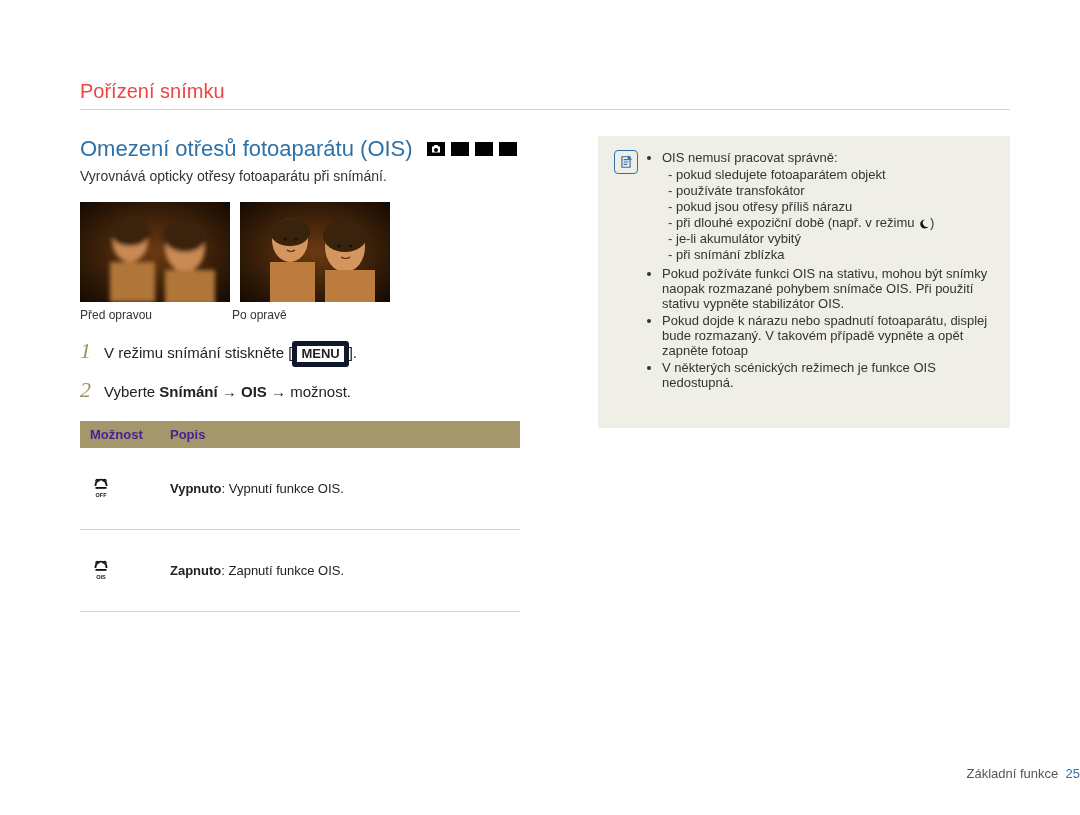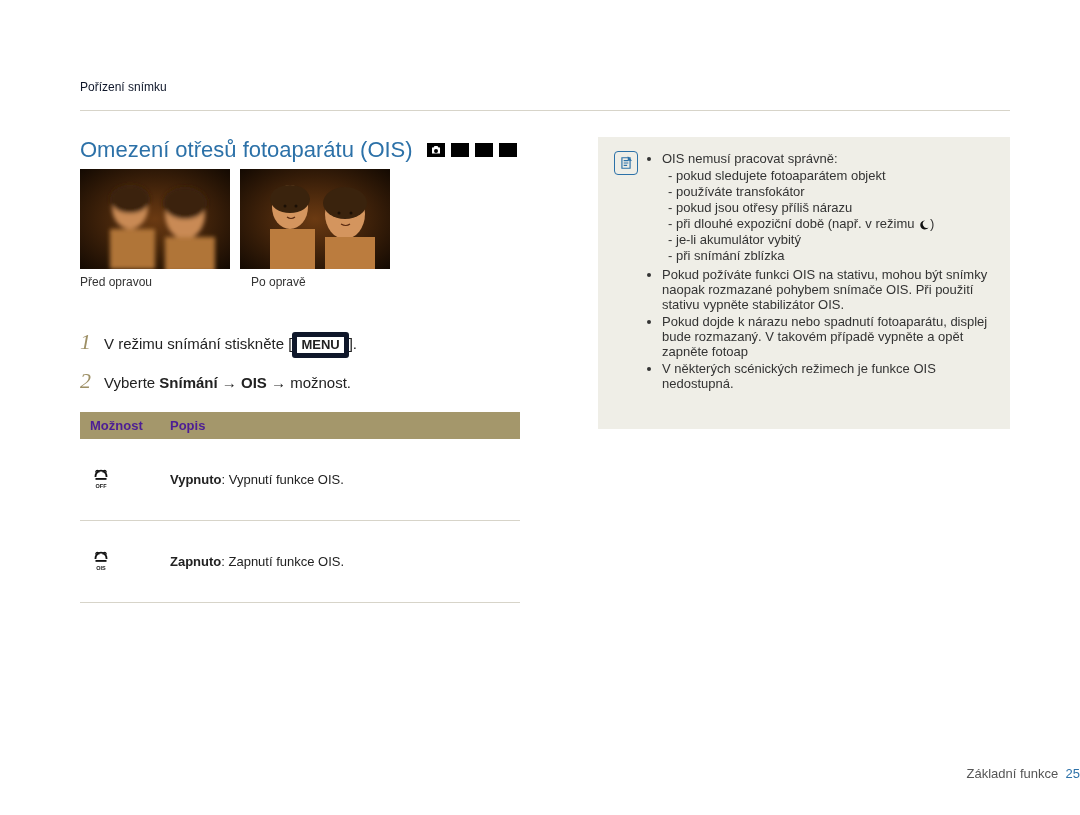--- a/index.html
+++ b/index.html
@@ -7,24 +7,24 @@
     background: #fff;
     font-family: Arial, Helvetica, sans-serif;
     color: #222;
     width: 1080px;
     height: 815px;
     position: relative;
     box-sizing: border-box;
     padding: 80px 70px 0 80px;
   }
   .breadcrumb {
-    font-size: 12px;
-    color: #0f172a;
+    font-size: 20px;
+    color: #ef4444;
     border-bottom: 1px solid #d7d4c9;
-    padding-bottom: 16px;
+    padding-bottom: 6px;
     margin-bottom: 26px;
   }
   .cols {
     display: flex;
     gap: 78px;
   }
   .left {
     width: 440px;
     flex: 0 0 440px;
   }
@@ -66,22 +66,22 @@
     gap: 10px;
     margin-bottom: 6px;
   }
   .photo {
     width: 150px;
     height: 100px;
     display: block;
   }
   .captions {
     display: flex;
-    gap: 21px;
-    margin-bottom: 40px;
+    gap: 2px;
+    margin-bottom: 16px;
     font-size: 12px;
     color: #333;
   }
   .captions span { width: 150px; display: block; }
   .steps {
     margin-bottom: 18px;
   }
   .step {
     display: flex;
     align-items: baseline;
@@ -184,20 +184,21 @@
         <span class="mode-icon cam">
           <svg viewBox="0 0 24 24" width="14" height="12">
               <path d="M4 7h3l2-3h6l2 3h3v12H4z M12 10a4 4 0 1 0 0 8 4 4 0 0 0 0-8z"></path>
             </svg>
         </span>
         <span class="mode-icon"></span>
         <span class="mode-icon"></span>
         <span class="mode-icon"></span>
       </div>
     </div>
+    <div class="intro">Vyrovnává opticky otřesy fotoaparátu při snímání.</div>
 
     <div class="photos">
       <svg class="photo" viewBox="0 0 150 100">
         <defs>
           <radialGradient id="g1" cx="50%" cy="50%" r="70%">
             <stop offset="0%" stop-color="#6b3a12"></stop>
             <stop offset="100%" stop-color="#140a02"></stop>
           </radialGradient>
           <filter id="blur1">
               <feGaussianBlur stdDeviation="2.2"></feGaussianBlur>

